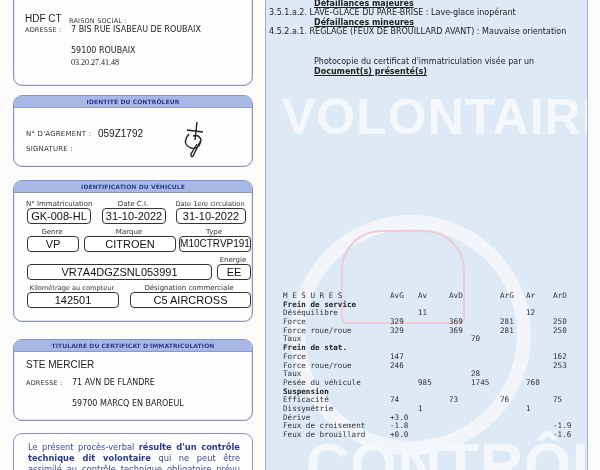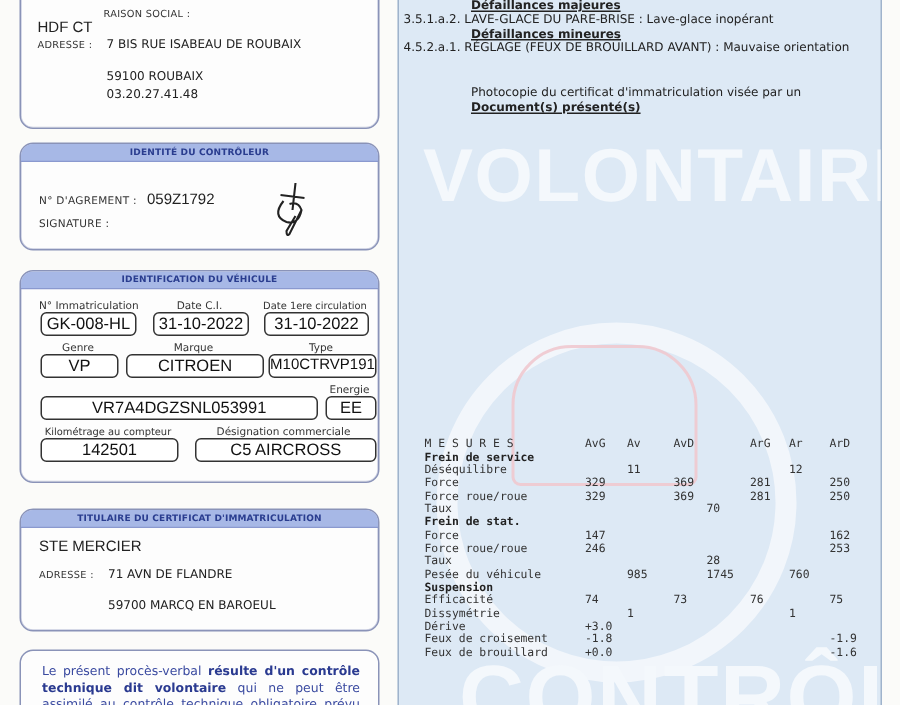--- a/index.html
+++ b/index.html
@@ -66,26 +66,26 @@
     position:absolute; left:13px; top:433px; width:238px; height:60px;
     border:1px solid #8a93b8; border-radius:9px; background:#fdfdfd;
   }
   .notice p { margin:8px 12px 0 14px; font-size:8.3px; line-height:11px; color:#3a4aa0; text-align:justify; }
   .notice b { color:#2a3a90; }
 </style>
 </head>
 <body>
 
 <div class="card" style="top:-12px;height:96px;">
-  <span class="abs lbl" style="left:11px;top:16px;font-size:6.5px;padding-left:44px;">RAISON SOCIAL :</span>
+  <span class="abs lbl" style="left:11px;top:28px;font-size:6.5px;padding-left:44px;">RAISON SOCIAL :</span>
   <span class="abs" style="left:11px;top:24px;font-size:10px;font-family:Liberation Sans, sans-serif;text-align:center;">HDF CT</span>
   <span class="abs lbl" style="left:11px;top:37px;font-size:6.5px;">ADRESSE :</span>
   <span class="abs val" style="left:57px;top:36px;">7 BIS RUE ISABEAU DE ROUBAIX</span>
   <span class="abs val" style="left:57px;top:57px;">59100 ROUBAIX</span>
-  <span class="abs val" style="left:57px;top:69px;">03.20.27.41.48</span>
+  <span class="abs val" style="left:57px;top:69px;font-family:Liberation Serif, serif;">03.20.27.41.48</span>
 </div>
 
 <div class="card" style="top:95px;height:70px;">
   <div class="card-head">IDENTITÉ DU CONTRÔLEUR</div>
   <span class="abs lbl" style="left:12px;top:34px;">N° D'AGREMENT :</span>
   <span class="abs" style="left:84px;top:32px;font-size:10px;font-family:'Liberation Sans',sans-serif;">059Z1792</span>
   <span class="abs lbl" style="left:12px;top:49px;">SIGNATURE :</span>
   <svg class="abs" style="left:165px;top:24px;" width="30" height="40" viewBox="0 0 30 40">
     <path d="M18 2 L16 20 M10 14 Q2 24 12 28 Q20 30 22 20 Q20 14 14 16 M22 20 L14 36 Q12 38 12 34 L18 24 M8 10 L24 12" stroke="#222" stroke-width="1.4" fill="none"></path>
   </svg>

